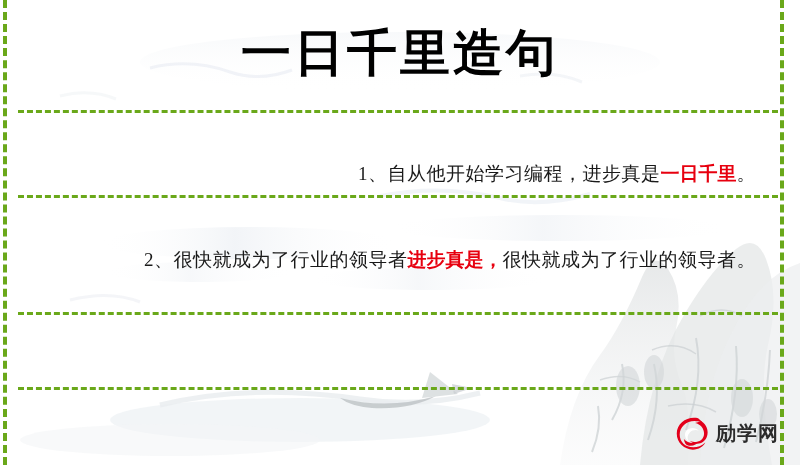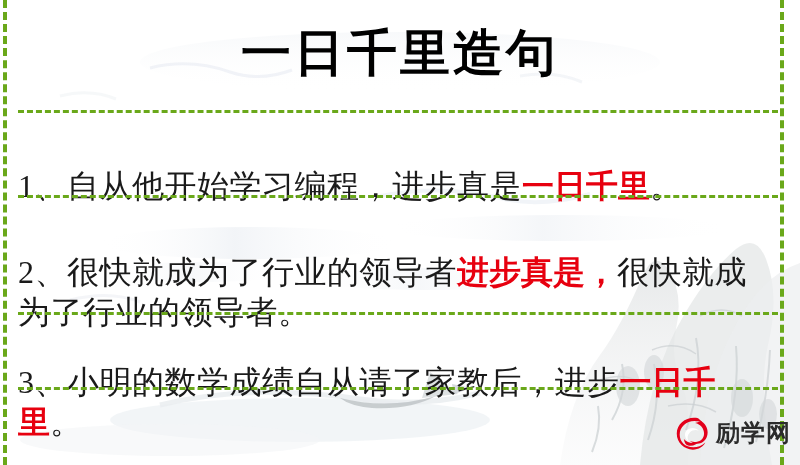--- a/index.html
+++ b/index.html
@@ -77,28 +77,28 @@
     height: 0;
     border-top: 3px dashed #6aa81a;
   }
   .divider.d1 { top: 110px; }
   .divider.d2 { top: 195px; }
   .divider.d3 { top: 312px; }
   .divider.d4 { top: 387px; }
 
   .sentence {
     position: absolute;
-    left: 18px;
+    left: 0;
     width: 756px;
     font-family: "Liberation Serif", "DejaVu Serif", serif;
-    font-size: 32px;
+    font-size: 19px;
     line-height: 40px;
     color: #1a1a1a;
     letter-spacing: 0.5px;
-    text-align: left;
+    text-align: right;
   }
   .s1 { top: 134px; }
   .s2 { top: 220px; }
   .s3 { top: 330px; }
 
   .hl {
     color: #e7000f;
     font-weight: 700;
     font-family: "DejaVu Serif", "Liberation Serif", serif;
     letter-spacing: 0px;
@@ -111,21 +111,21 @@
     top: 414px;
     display: flex;
     align-items: center;
     gap: 6px;
     z-index: 4;
   }
   .logo-mark { width: 38px; height: 38px; display: block; }
   .logo-text {
     font-family: "DejaVu Sans", "Liberation Sans", sans-serif;
     font-weight: 700;
-    font-size: 24px;
+    font-size: 20px;
     line-height: 26px;
     color: #2b2b2b;
     letter-spacing: 1px;
     white-space: nowrap;
   }
 </style>
 </head>
 <body>
 
 <div id="page">
@@ -211,23 +211,20 @@
     </p>
 
     <div class="divider d2"></div>
 
     <p class="sentence s2">
       <span>2、</span><span>很快就成为了行业的领导者</span><span class="hl">进步真是，</span><span>很快就成为了行业的领导者。</span>
     </p>
 
     <div class="divider d3"></div>
 
-    <p class="sentence s3">
-      <span>3、</span><span>小明的数学成绩自从请了家教后，进步</span><span class="hl">一日千里</span><span>。</span>
-    </p>
 
     <div class="divider d4"></div>
   </div>
 
   <div class="logo">
     <svg class="logo-mark" viewBox="0 0 64 64" xmlns="http://www.w3.org/2000/svg" aria-hidden="true">
       <path d="M44 7 C26 3 8 15 8 33 c0 16 13 27 27 27 10 0 18 -5 21 -12
                -6 6 -13 8 -20 8 C22 56 13 47 13 35 13 21 25 11 40 12 c5 0 9 1 13 3 z" fill="#e3001b"></path>
       <path d="M49 12 c7 4 11 11 11 19 0 11 -8 19 -18 19 -5 0 -9 -2 -12 -5
                4 2 7 2 10 2 8 0 14 -6 14 -14 0 -9 -6 -16 -15 -18 z" fill="#e3001b"></path>

